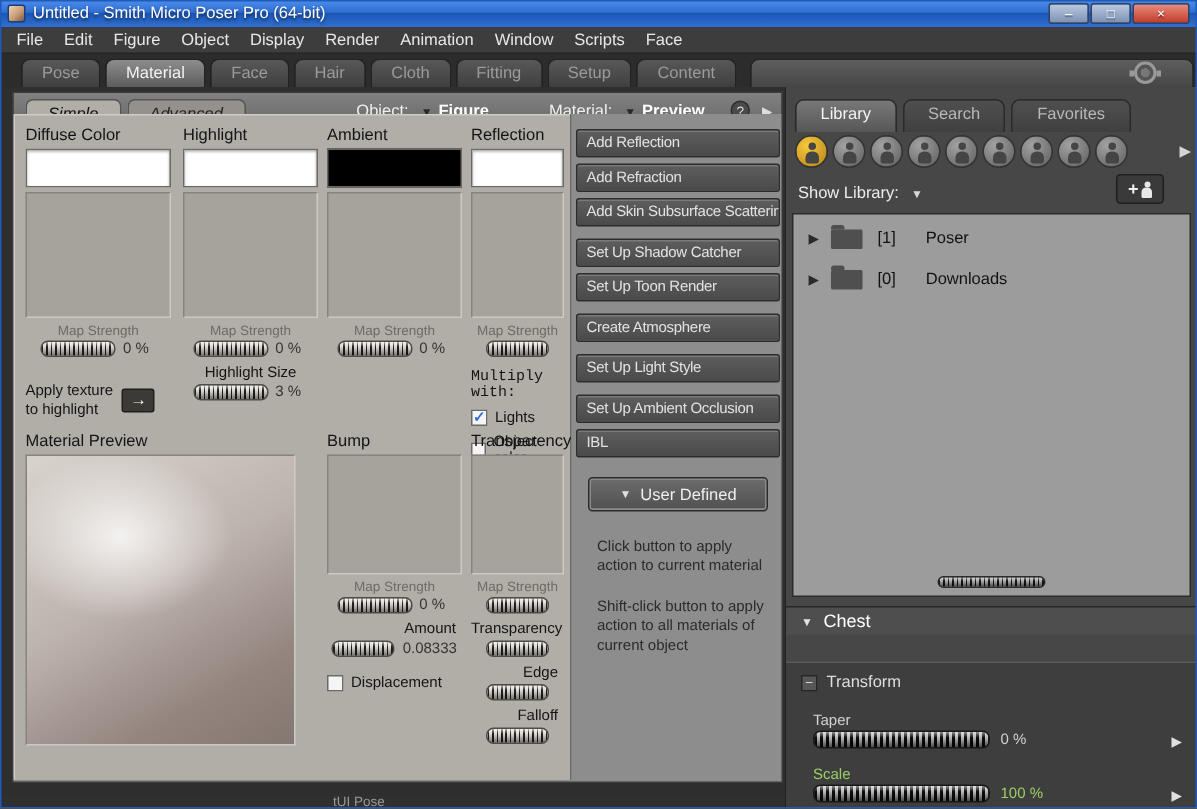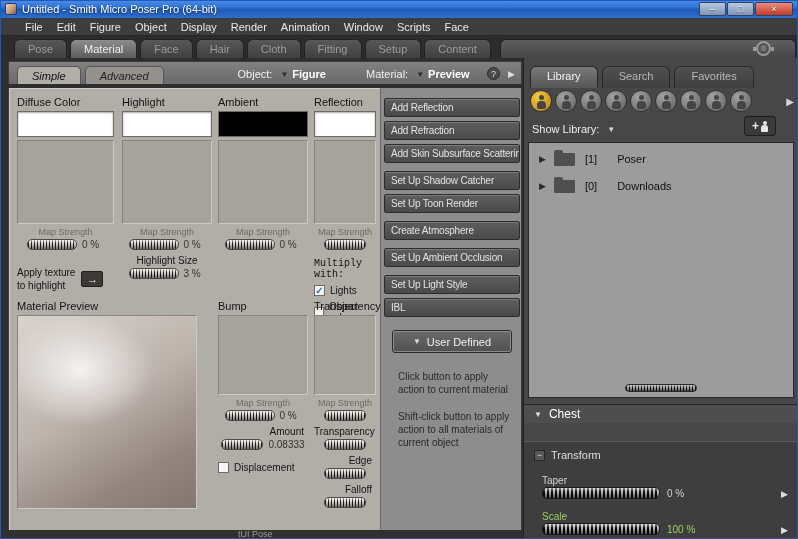--- a/index.html
+++ b/index.html
@@ -16,21 +16,21 @@
     background:linear-gradient(135deg,#f2d2ae 0%,#c79d77 55%,#7d5b3e 100%); border:1px solid #1a3f7e; }
   .tb-title { color:#fff; font-size:11px; text-shadow:0 1px 2px rgba(0,0,0,.6); }
   .tb-btns { margin-left:auto; display:flex; gap:1px; }
   .tb-btn { width:27px; height:14px; display:flex; align-items:center; justify-content:center;
     background:linear-gradient(180deg,#b9c8de,#7e92b4); border:1px solid #31415f; border-radius:2px;
     color:#fff; font-size:9px; line-height:1; text-shadow:0 1px 1px rgba(0,0,0,.5); }
   .tb-btn.close { width:38px; background:linear-gradient(180deg,#e98b7d,#c23d2a); }
 
   
   .menubar { position:absolute; left:0; top:18px; width:798px; height:18px; background:#3d3d3d;
-    border-bottom:1px solid #262626; display:flex; align-items:center; padding-left:18px; }
+    border-bottom:1px solid #262626; display:flex; align-items:center; padding-left:4px; }
   .menu-item { color:#e8e8e8; font-size:11px; padding:2px 7px; cursor:default; }
 
   
   .roomtabs { position:absolute; left:0; top:36px; width:798px; height:22px; background:#2c2c2c;
     display:flex; align-items:flex-end; padding-left:14px; }
   .roomtab { height:19px; line-height:18px; padding:0 13px; margin-right:3px; font-size:11px; color:#9b9b9b;
     background:linear-gradient(180deg,#585858,#3f3f3f); border:1px solid #222; border-bottom:none;
     border-radius:6px 6px 0 0; }
   .roomtab.active { color:#f2f2f2; background:linear-gradient(180deg,#8d8d8d,#5c5c5c); }
   .roomtabs-fill { flex:1; height:19px; margin-left:6px; margin-right:2px; position:relative;
@@ -50,21 +50,21 @@
   .subtab.inactive { background:#94918c; color:#222; border:1px solid #555; border-bottom:none; }
   .hdr-label { color:#f0f0f0; margin-left:40px; padding-bottom:4px; }
   .hdr-label.first { margin-left:70px; }
   .hdr-tri { color:#2a2a2a; font-size:8px; margin:0 4px 5px 8px; }
   .hdr-value { color:#fff; font-weight:bold; padding-bottom:4px; }
   .help-circle { width:13px; height:13px; margin:0 2px 4px auto; border-radius:50%; background:#4a4a4a;
     border:1px solid #2d2d2d; color:#ddd; font-size:9px; display:flex; align-items:center; justify-content:center; }
   .hdr-collapse { color:#ddd; font-size:9px; margin:0 0 5px 6px; }
 
   
-  .room-body { position:absolute; left:8px; top:88px; width:514px; height:446px; background:#8d8d8d;
+  .room-body { position:absolute; left:8px; top:76px; width:514px; height:446px; background:#8d8d8d;
     border:1px solid #3b3b3b; border-top:none; }
   .simple-panel { position:absolute; left:0; top:0; width:372px; height:444px; background:#b1aea8;
     border-right:1px solid #6a6a6a; box-shadow:inset 1px 1px 0 #cfccc6; }
 
   .group { position:absolute; }
   .group-title { color:#141414; font-size:11px; margin-bottom:3px; }
   .swatch { height:26px; background:#fff; border:1px solid #6e6b66; box-shadow:inset 0 1px 2px rgba(0,0,0,.35); margin-bottom:3px; }
   .swatch.black { background:#000; }
   .map-area { height:84px; background:#a6a39d; border:1px solid; border-color:#87847e #ccc9c3 #ccc9c3 #87847e; }
   .ms-label { color:#6e6a64; font-size:9px; text-align:center; margin-top:3px; }
@@ -176,21 +176,21 @@
   .param-dial-row { display:flex; align-items:center; gap:7px; margin-top:1px; }
   .dial.dark { width:118px; height:12px; border-color:#181818;
     background:
       linear-gradient(180deg, rgba(255,255,255,.55), rgba(255,255,255,0) 38%, rgba(0,0,0,.55) 95%),
       repeating-linear-gradient(90deg,#0c0c0c 0 2px,#b9b9b9 2px 4px); }
   .param-val { font-size:10px; color:#d2d2d2; }
   .param-arrow { position:absolute; right:4px; top:14px; color:#e0e0e0; font-size:9px; }
 
   
   .bottom-strip { position:absolute; left:0; top:530px; width:523px; height:9px; background:#303030; }
-  .bottom-fragment { position:absolute; left:238px; top:-1px; color:#9a9a9a; font-size:9px; }
+  .bottom-fragment { position:absolute; left:222px; top:-1px; color:#9a9a9a; font-size:9px; }
 </style>
 </head>
 <body>
 
 <div class="frame"></div>
 
 <div class="titlebar">
   <div class="tb-icon"></div>
   <div class="tb-title">Untitled - Smith Micro Poser Pro  (64-bit)</div>
   <div class="tb-btns">
@@ -361,22 +361,22 @@
     </div>
   </div>
 
   <div class="actions-col">
     <button class="action-btn">Add Reflection</button>
     <button class="action-btn">Add Refraction</button>
     <button class="action-btn">Add Skin Subsurface Scattering</button>
     <button class="action-btn g">Set Up Shadow Catcher</button>
     <button class="action-btn">Set Up Toon Render</button>
     <button class="action-btn g">Create Atmosphere</button>
+    <button class="action-btn g">Set Up Light Style</button>
     <button class="action-btn g">Set Up Ambient Occlusion</button>
-    <button class="action-btn g">Set Up Light Style</button>
     <button class="action-btn">IBL</button>
     <button class="user-defined-btn">
       <span class="ud-arrow">▼</span>
       <span>User Defined</span>
     </button>
     <p class="action-help">Click button to apply action to current material</p>
     <p class="action-help second">Shift-click button to apply action to all materials of current object</p>
   </div>
 </div>
 

